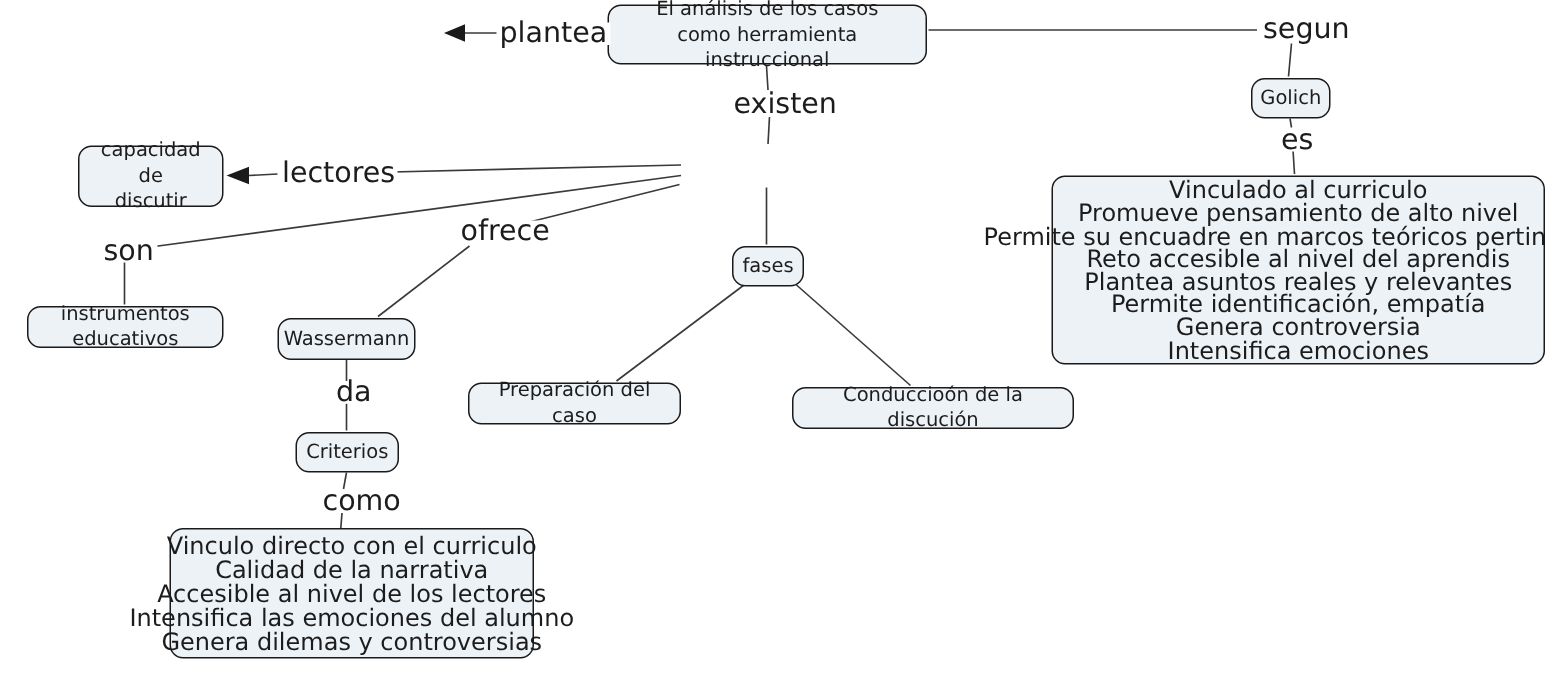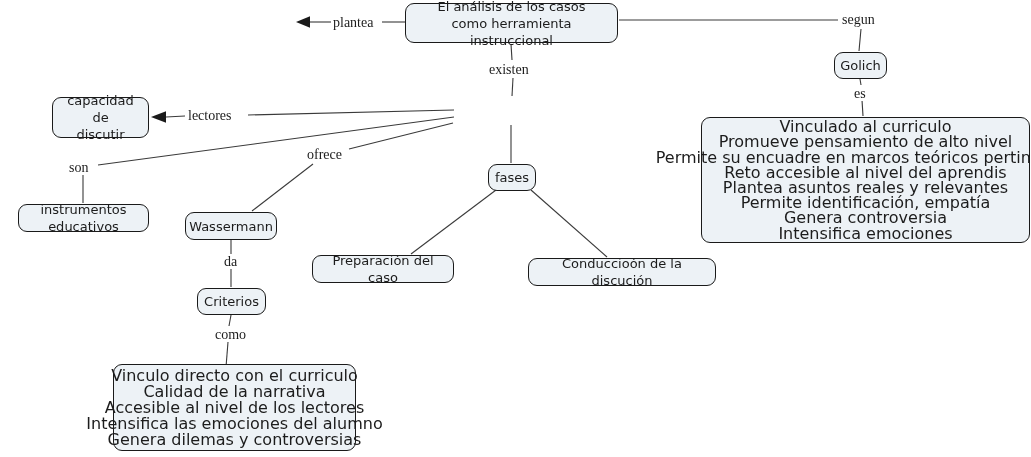--- a/index.html
+++ b/index.html
@@ -55,27 +55,26 @@
   }
   .node.list {
     font-size: 16px;
     line-height: 15.2px;
     white-space: pre;
   }
   .node.list.wide-lines { line-height: 16px; }
   .lbl {
     position: absolute;
     z-index: 1;
-    font-size: 14px;
+    font-size: 19px;
     line-height: 15px;
     color: var(--text);
     background: var(--background);
     padding: 0 2px;
     white-space: nowrap;
-    font-family: Liberation Serif, serif;
   }
 </style>
 </head>
 <body>
 
 <div class="canvas">
 
   <svg class="edges" width="1031" height="457" viewBox="0 0 1031 457">
 
     <line class="edge" x1="406" y1="22" x2="382" y2="22"></line>
@@ -117,21 +116,21 @@
 
   <div class="node" style="left:52px;top:97px;width:97px;height:41px">capacidad de
 discutir</div>
 
   <div class="node" style="left:18px;top:204px;width:131px;height:28px">instrumentos educativos</div>
 
   <div class="node" style="left:185px;top:212px;width:92px;height:28px">Wassermann</div>
 
   <div class="node" style="left:197px;top:288px;width:69px;height:27px">Criterios</div>
 
-  <div class="node list wide-lines" style="left:113px;top:364px;width:243px;height:87px">Vinculo directo con el curriculo
+  <div class="node list wide-lines" style="left:113px;top:352px;width:243px;height:87px">Vinculo directo con el curriculo
 Calidad de la narrativa
 Accesible al nivel de los lectores
 Intensifica las emociones del alumno
 Genera dilemas y controversias</div>
 
   <div class="node" style="left:488px;top:164px;width:48px;height:27px">fases</div>
 
   <div class="node" style="left:312px;top:255px;width:142px;height:28px">Preparación del caso</div>
 
   <div class="node" style="left:528px;top:258px;width:188px;height:28px">Conduccioón de la discución</div>

